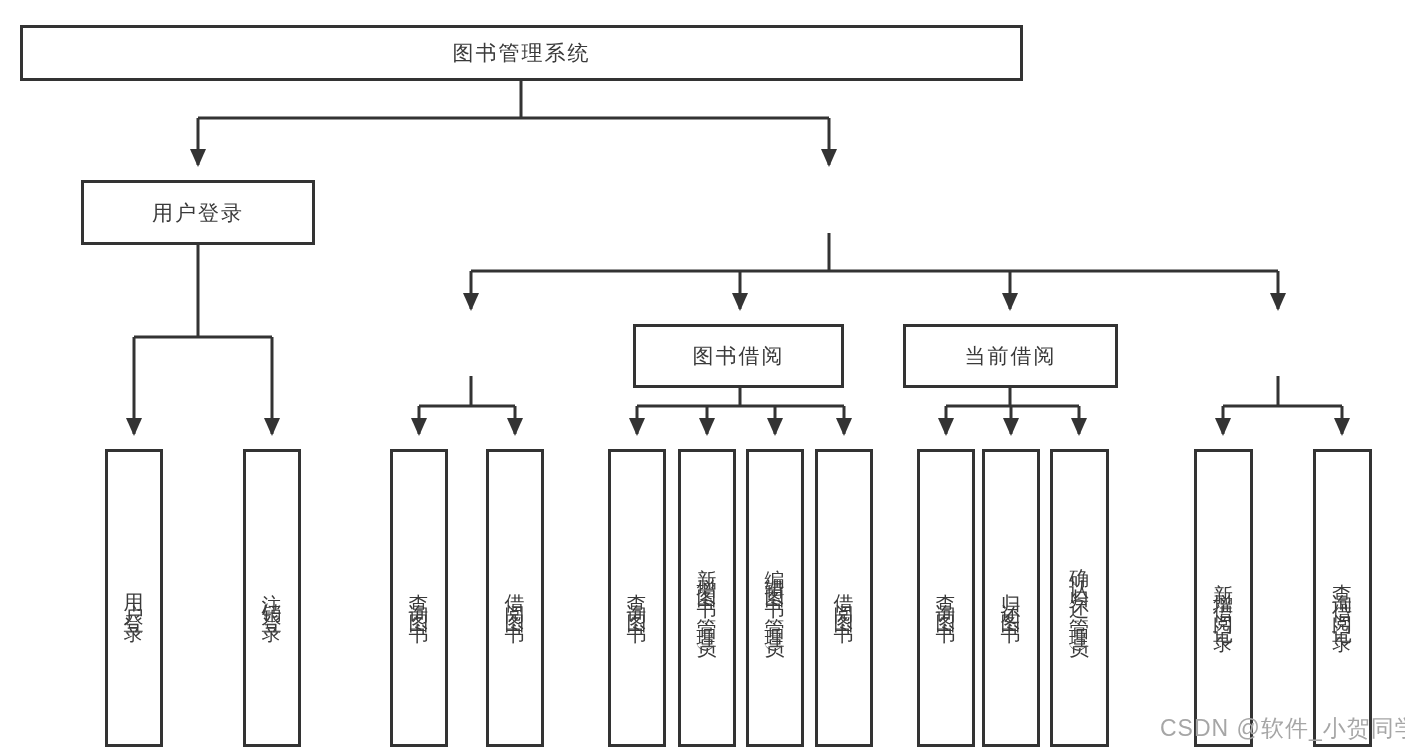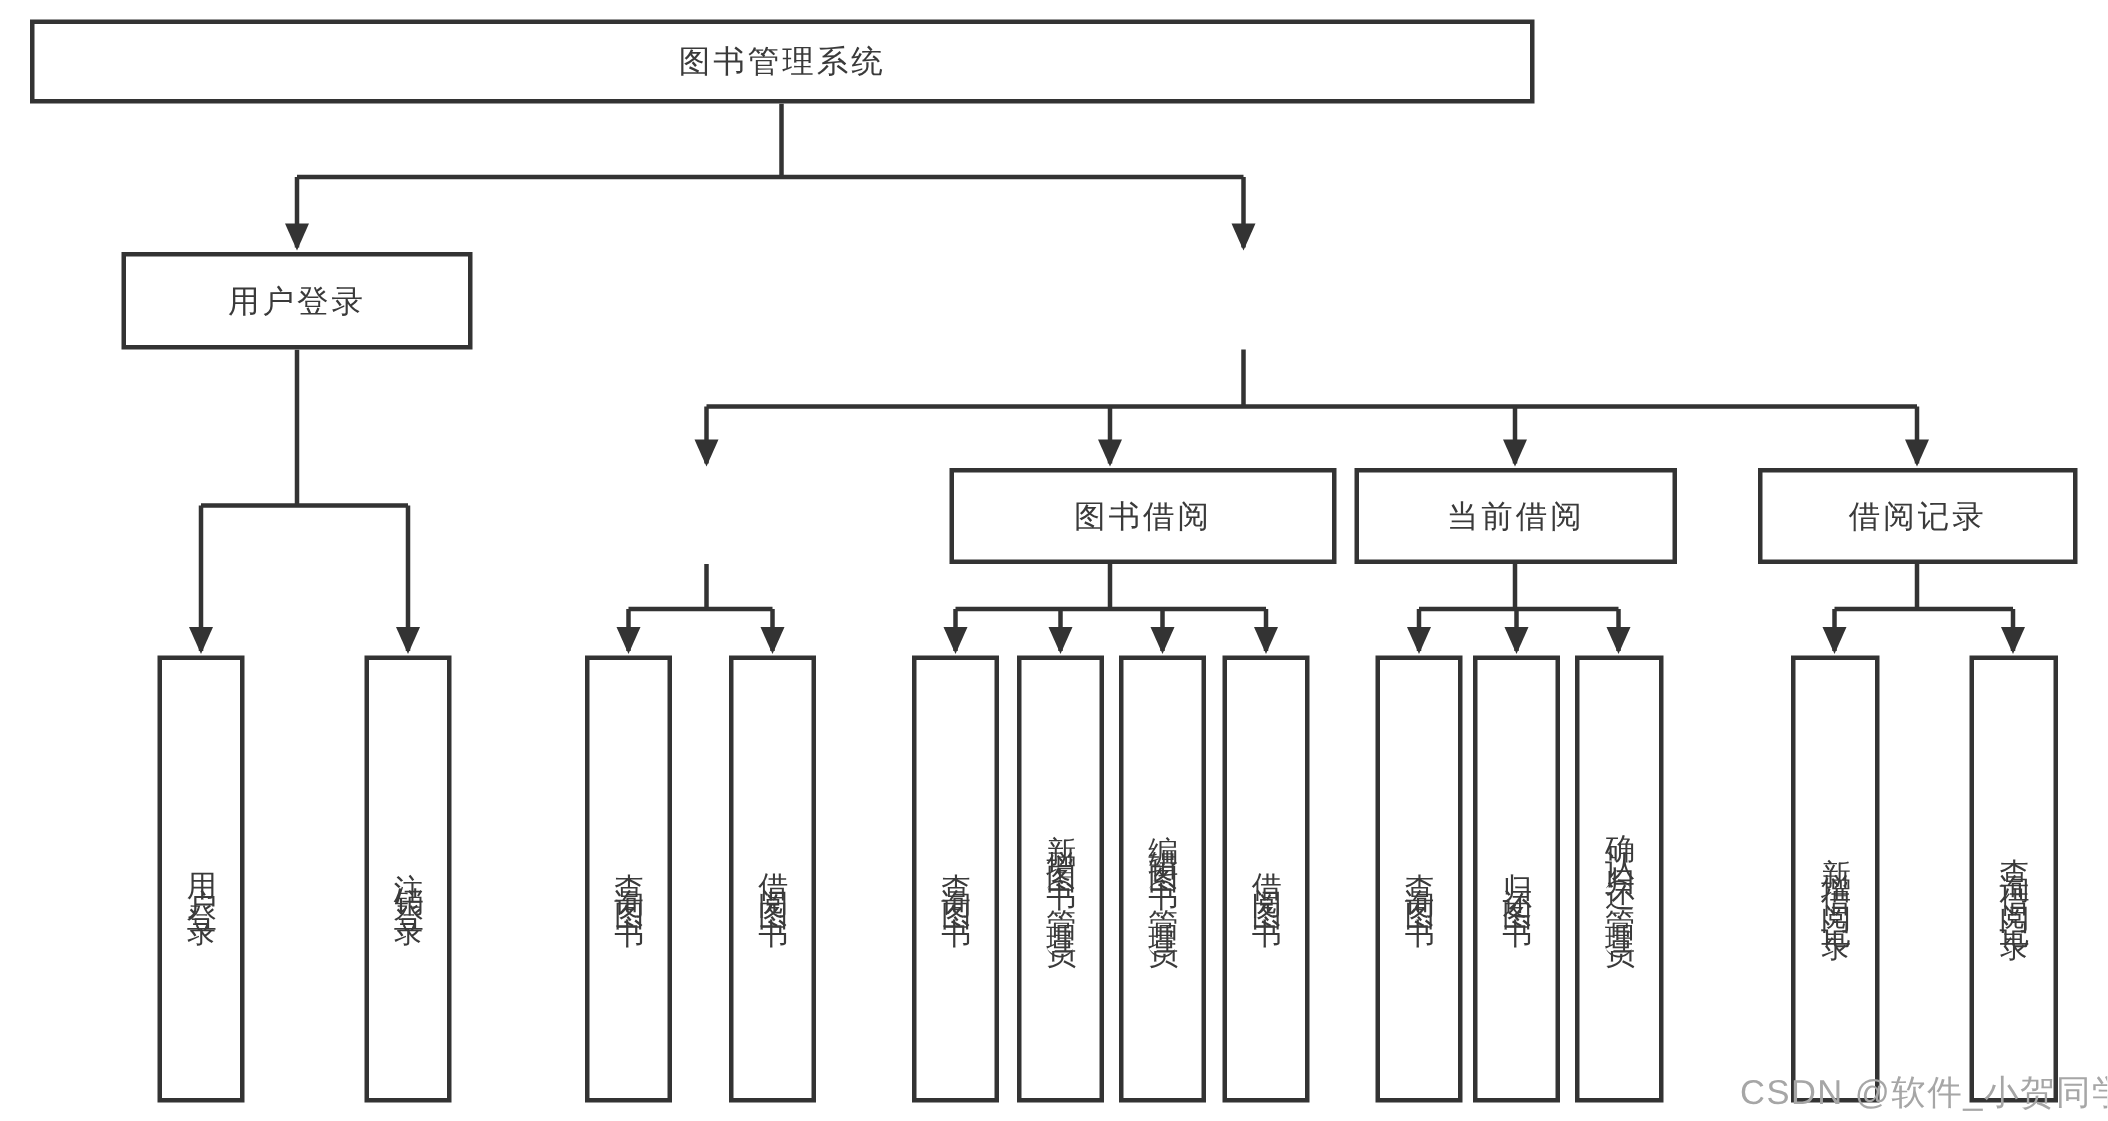--- a/index.html
+++ b/index.html
@@ -24,20 +24,21 @@
   }
   .box {
     position: absolute;
     background: #ffffff;
     border: 3px solid #333333;
     box-sizing: border-box;
     display: flex;
     align-items: center;
     justify-content: center;
     z-index: 2;
+    margin-top: 12px;
   }
   .hlabel {
     font-size: 21px;
     letter-spacing: 2px;
     white-space: nowrap;
     text-align: center;
   }
   .vlabel {
     writing-mode: vertical-rl;
     text-orientation: mixed;
@@ -106,28 +107,25 @@
   </svg>
 
   <div class="box" style="left:20px; top:13px; width:1003px; height:56px;">
     <span class="hlabel">图书管理系统</span>
   </div>
 
   <div class="box" style="left:81px; top:168px; width:234px; height:65px;">
     <span class="hlabel">用户登录</span>
   </div>
 
-  <div class="box" style="left:633px; top:312px; width:258px; height:64px;">
+  <div class="box" style="left:633px; top:312px; width:211px; height:64px;">
     <span class="hlabel">图书借阅</span>
   </div>
   <div class="box" style="left:903px; top:312px; width:215px; height:64px;">
     <span class="hlabel">当前借阅</span>
-  </div>
-  <div class="box" style="left:1172px; top:312px; width:213px; height:64px;">
-    <span class="hlabel">借阅记录</span>
   </div>
 
   <div class="box" style="left:105px; top:437px; width:58px; height:298px;">
     <span class="vlabel">用户登录</span>
   </div>
   <div class="box" style="left:243px; top:437px; width:58px; height:298px;">
     <span class="vlabel">注销登录</span>
   </div>
 
   <div class="box" style="left:390px; top:437px; width:58px; height:298px;">

